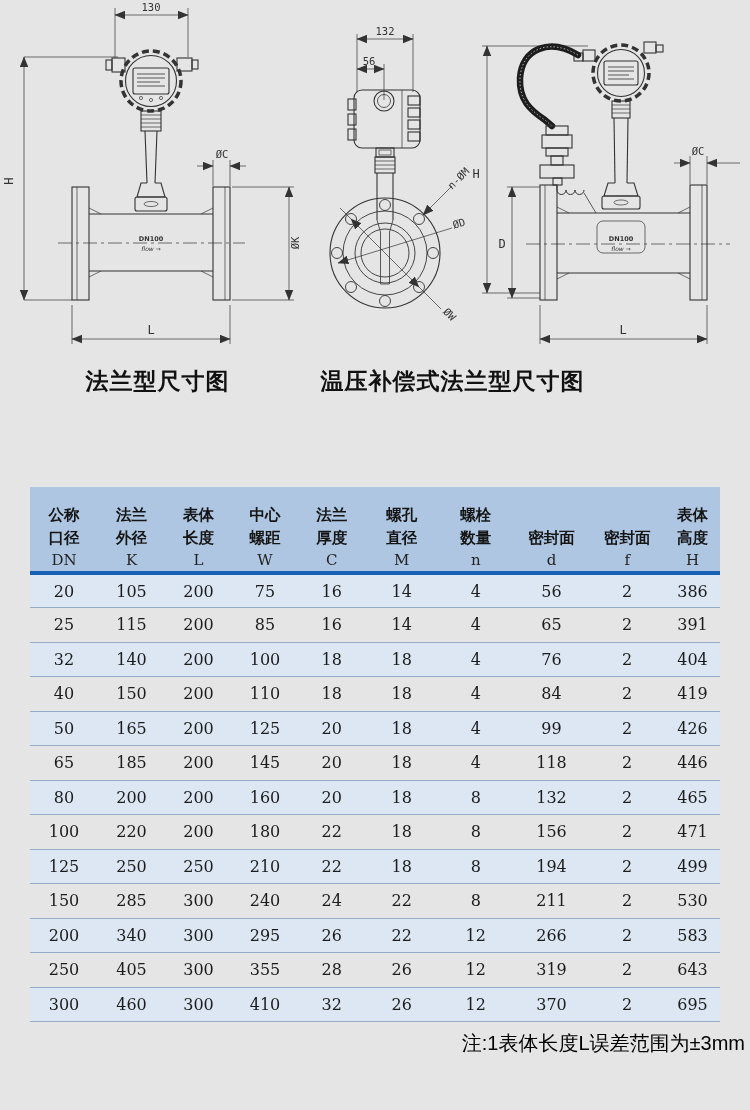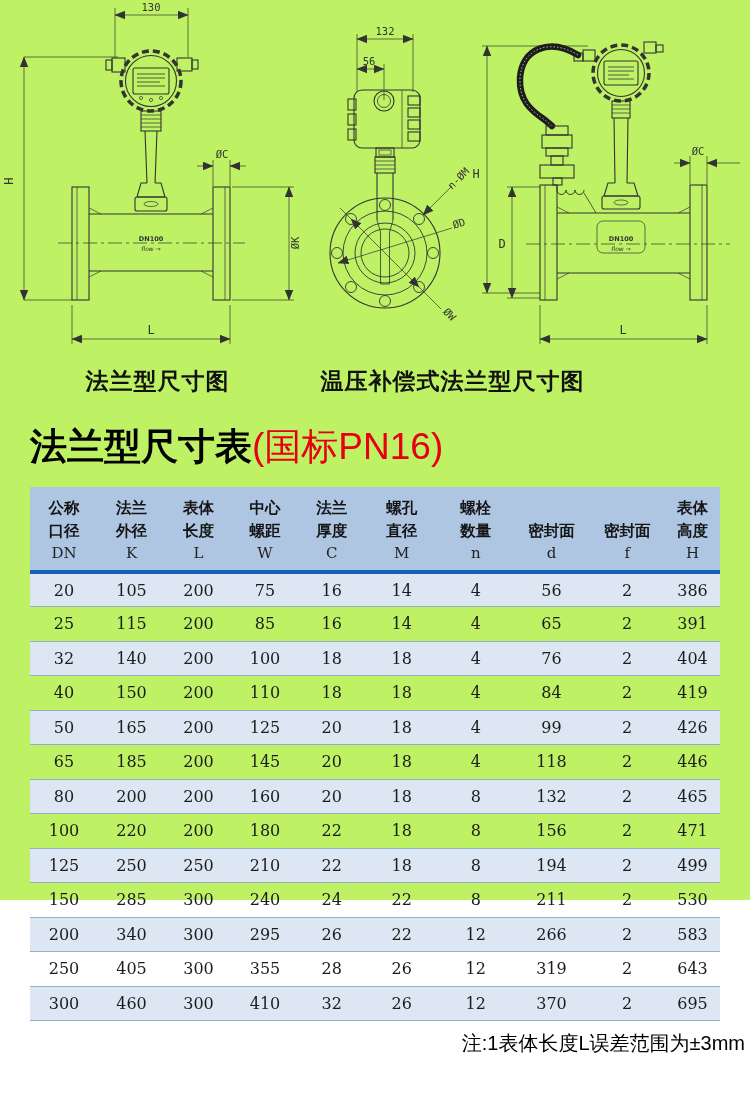--- a/index.html
+++ b/index.html
@@ -5,38 +5,38 @@
   :root{
     --header-bg:#aec6e2;
     --header-rule:#1661b3;
     --stripe:#dce7f3;
     --row-border:#96adc6;
     --title-accent:#e60012;
   }
   *{margin:0;padding:0;box-sizing:border-box;}
   html,body{width:750px;height:1110px;background:#fff;overflow:hidden;
     font-family:"Liberation Sans",sans-serif;}
-  .page{position:relative;width:750px;height:900px;background:#bef264;}
+  .page{position:relative;width:750px;height:1110px;background:#e5e5e5;}
 
   .drawings{position:absolute;left:0;top:0;width:750px;height:360px;}
 
   .caption{position:absolute;top:366px;font-size:23px;font-weight:600;color:#111;
     text-align:center;letter-spacing:1px;}
   .caption.left{left:40px;width:235px;}
   .caption.right{left:295px;width:315px;}
 
   .title{position:absolute;left:30px;top:422px;font-size:37px;line-height:50px;
     white-space:nowrap;}
   .title .main{font-weight:800;color:#000;}
   .title .suffix{font-weight:400;color:var(--title-accent);}
 
   table.dim{position:absolute;left:30px;top:487px;width:690px;border-collapse:collapse;
     table-layout:fixed;}
   table.dim th{background:var(--header-bg);height:85px;vertical-align:top;
-    border-bottom:4px solid var(--header-rule);padding-top:9px;}
+    border-bottom:4px solid var(--header-rule);padding-top:16px;}
   table.dim th .h1,table.dim th .h2{display:block;height:23px;line-height:23px;
     font-size:15.5px;font-weight:700;color:#151515;text-align:center;}
   table.dim th .sym{display:block;height:22px;line-height:22px;font-size:15px;
     font-weight:400;color:#222;text-align:center;
     font-family:"DejaVu Serif","Liberation Serif",serif;}
   table.dim td{height:34.5px;text-align:center;vertical-align:middle;
     font-family:"DejaVu Serif","Liberation Serif",serif;font-size:16px;color:#1c1c1c;}
   table.dim tr.stripe td{background:var(--stripe);
     border-top:1px solid var(--row-border);border-bottom:1px solid var(--row-border);}
 
@@ -283,23 +283,20 @@
       <line x1="540" y1="305" x2="540" y2="344" stroke-width="0.7"></line>
       <line x1="707" y1="305" x2="707" y2="344" stroke-width="0.7"></line>
       <line x1="540" y1="339" x2="707" y2="339" stroke-width="0.7" marker-start="url(#mS)" marker-end="url(#mE)"></line>
       <text class="dimtxt big" x="623" y="334" text-anchor="middle" stroke="none" fill="#333">L</text>
     </g>
   </svg>
 
   <div class="caption right">温压补偿式法兰型尺寸图</div>
   <div class="caption left">法兰型尺寸图</div>
 
-  <div class="title">
-    <span class="main">法兰型尺寸表</span><span class="suffix">(国标PN16)</span>
-  </div>
 
   <table class="dim">
     <colgroup>
       <col style="width:9.86%">
         <col style="width:9.71%">
         <col style="width:9.71%">
       <col style="width:9.57%">
         <col style="width:9.78%">
         <col style="width:10.51%">
       <col style="width:10.94%">

